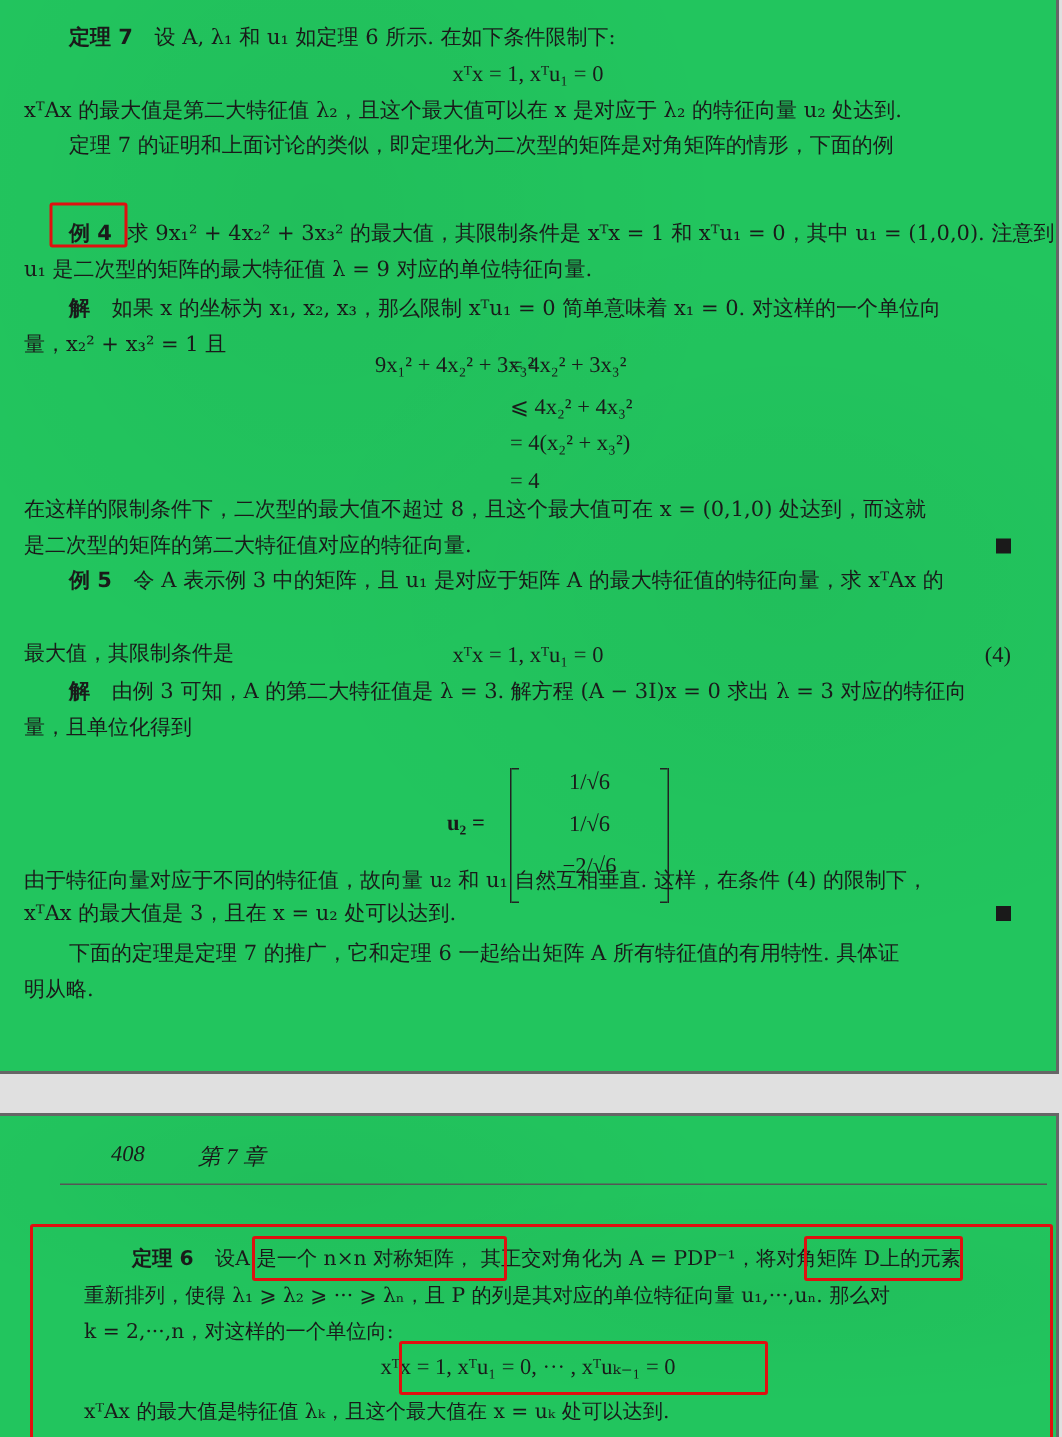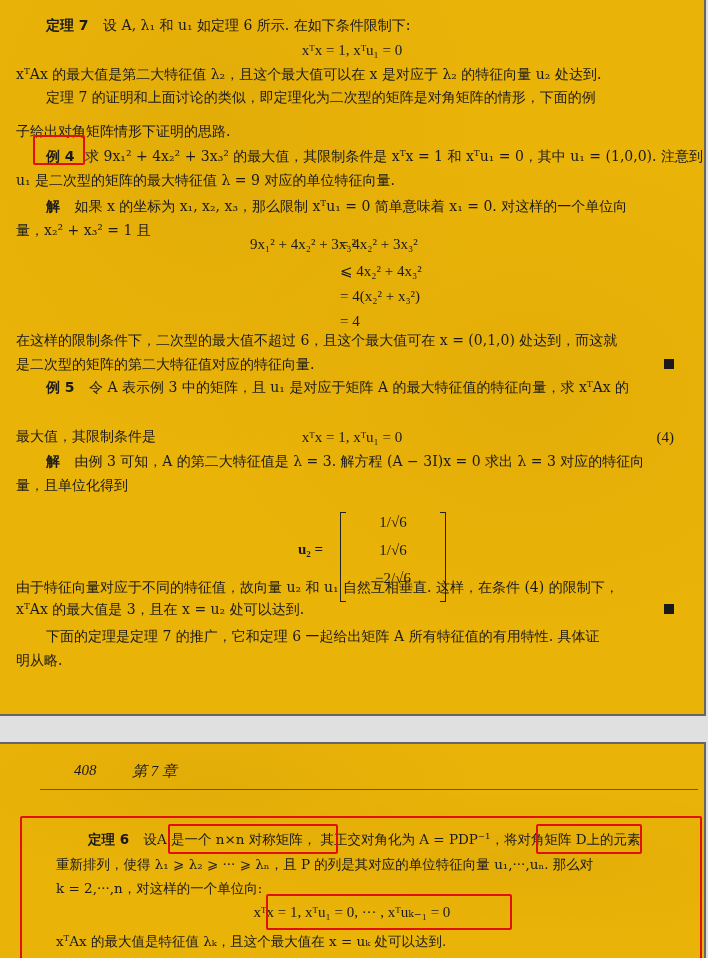--- a/index.html
+++ b/index.html
@@ -5,21 +5,21 @@
   html, body { margin: 0; padding: 0; }
   body {
     width: 708px; height: 958px; overflow: hidden;
     background: #e0e0e0;
     font-family: "DejaVu Serif", "Liberation Serif", serif;
     color: #1a1a1a;
     position: relative;
   }
   .page {
     position: absolute; left: 0; width: 704px;
-    background: #eab308;
+    background: #22c55e;
     border-right: 2px solid #666;
     overflow: hidden;
   }
   #page1 { top: 0; height: 714px; border-bottom: 2px solid #666; }
   #page2 { top: 742px; height: 216px; border-top: 2px solid #666; }
   .ghost {
     position: absolute; left: 0; top: 0; width: 100%; height: 100%;
     background:
       radial-gradient(ellipse at 30% 20%, rgba(0,0,0,0.035), transparent 40%),
       radial-gradient(ellipse at 75% 55%, rgba(0,0,0,0.03), transparent 45%);
@@ -57,41 +57,40 @@
   <div class="ghost"></div>
 
   <div class="line" style="top:16px; left:46px;">
     <span class="bold">定理 7</span>
     <span style="margin-left:10px;">设 A, λ₁ 和 u₁ 如定理 6 所示. 在如下条件限制下:</span>
   </div>
   <div class="line center math" style="top:41px;">xᵀx = 1,  xᵀu₁ = 0</div>
   <div class="line" style="top:65px;">xᵀAx 的最大值是第二大特征值 λ₂，且这个最大值可以在 x 是对应于 λ₂ 的特征向量 u₂ 处达到.</div>
 
   <div class="line indent" style="top:88px;">定理 7 的证明和上面讨论的类似，即定理化为二次型的矩阵是对角矩阵的情形，下面的例</div>
-  <div class="line" style="top:122px;">子给出对角矩阵情形下证明的思路.</div>
 
   <div class="line" style="top:147px; left:46px;">
     <span class="bold">例 4</span>
     <span style="margin-left:6px;">求 9x₁² + 4x₂² + 3x₃² 的最大值，其限制条件是 xᵀx = 1 和 xᵀu₁ = 0，其中 u₁ = (1,0,0). 注意到</span>
   </div>
   <div class="redbox" style="left:33px; top:135px; width:48px; height:26px;"></div>
   <div class="line" style="top:171px;">u₁ 是二次型的矩阵的最大特征值 λ = 9 对应的单位特征向量.</div>
   <div class="line" style="top:197px; left:46px;">
     <span class="bold">解</span>
     <span style="margin-left:10px;">如果 x 的坐标为 x₁, x₂, x₃，那么限制 xᵀu₁ = 0 简单意味着 x₁ = 0. 对这样的一个单位向</span>
   </div>
   <div class="line" style="top:221px;">量，x₂² + x₃² = 1 且</div>
 
   <div class="eqrow" style="left:250px; top:236px;">9x₁² + 4x₂² + 3x₃²</div>
   <div class="eqrow" style="left:340px; top:236px;">= 4x₂² + 3x₃²</div>
   <div class="eqrow" style="left:340px; top:262px;">⩽ 4x₂² + 4x₃²</div>
   <div class="eqrow" style="left:340px; top:288px;">= 4(x₂² + x₃²)</div>
   <div class="eqrow" style="left:340px; top:313px;">= 4</div>
 
-  <div class="line" style="top:331px;">在这样的限制条件下，二次型的最大值不超过 6，且这个最大值可在 x = (0,1,0) 处达到，而这就</div>
+  <div class="line" style="top:331px;">在这样的限制条件下，二次型的最大值不超过 8，且这个最大值可在 x = (0,1,0) 处达到，而这就</div>
   <div class="line" style="top:355px;">是二次型的矩阵的第二大特征值对应的特征向量.</div>
   <div class="qed" style="top:359px;"></div>
 
   <div class="line" style="top:378px; left:46px;">
     <span class="bold">例 5</span>
     <span style="margin-left:10px;">令 A 表示例 3 中的矩阵，且 u₁ 是对应于矩阵 A 的最大特征值的特征向量，求 xᵀAx 的</span>
   </div>
   <div class="line" style="top:402px;margin-top:25px;">最大值，其限制条件是</div>
   <div class="line center math" style="top:428px;">xᵀx = 1,    xᵀu₁ = 0</div>
   <div class="line math" style="top:428px; left:auto; right:30px;">(4)</div>

